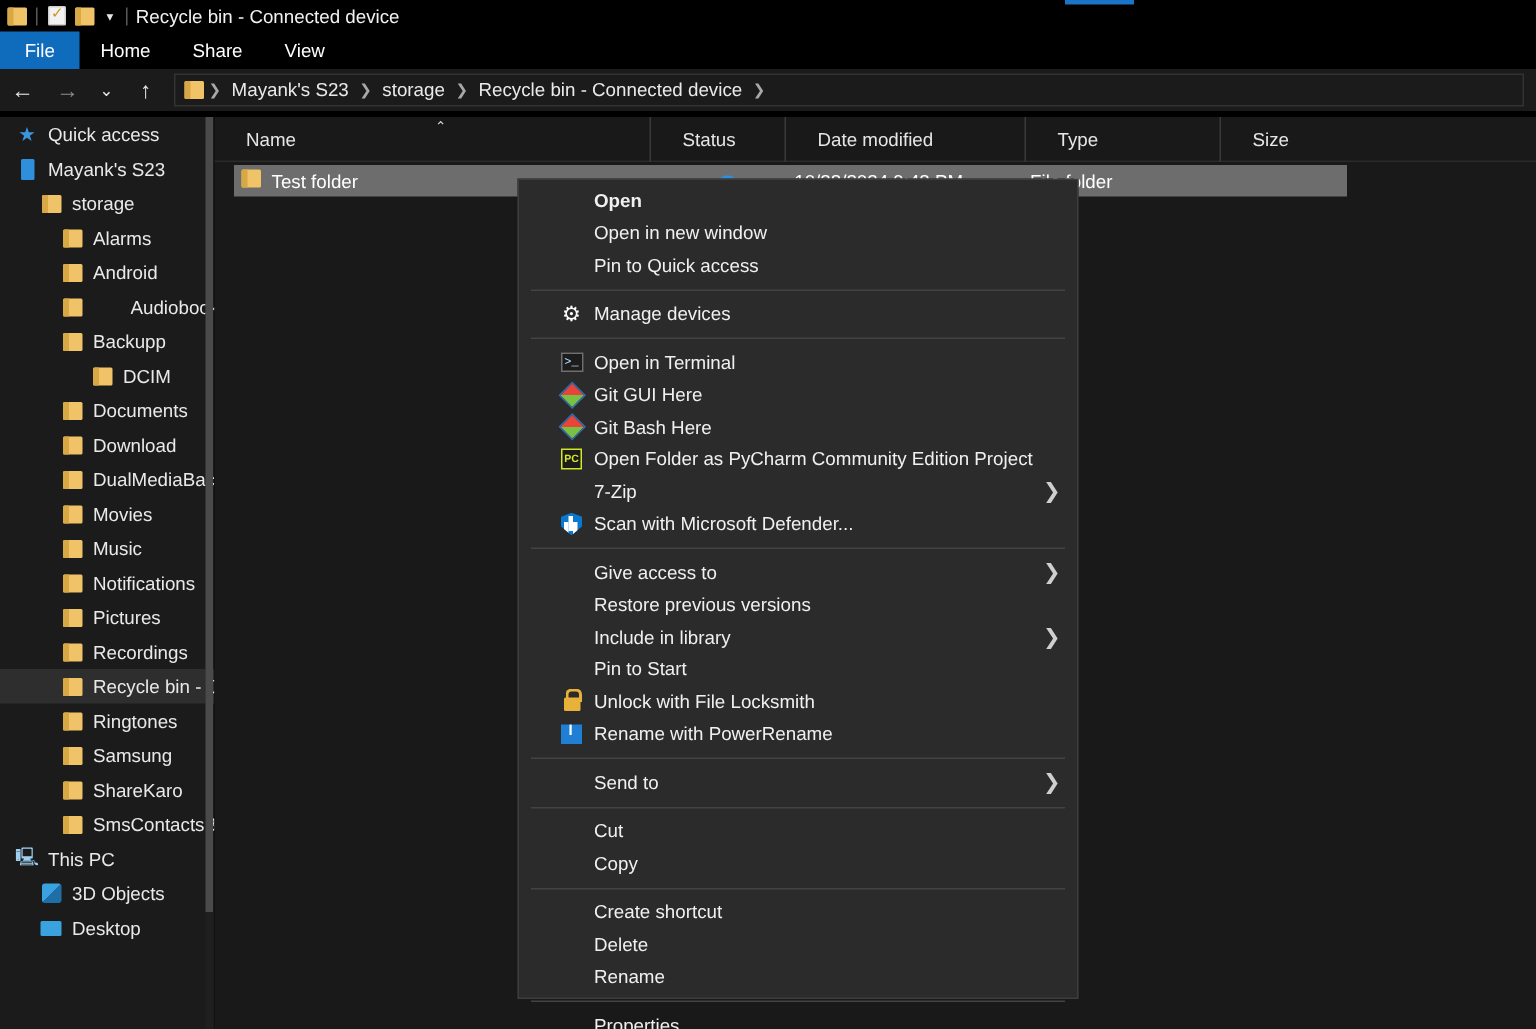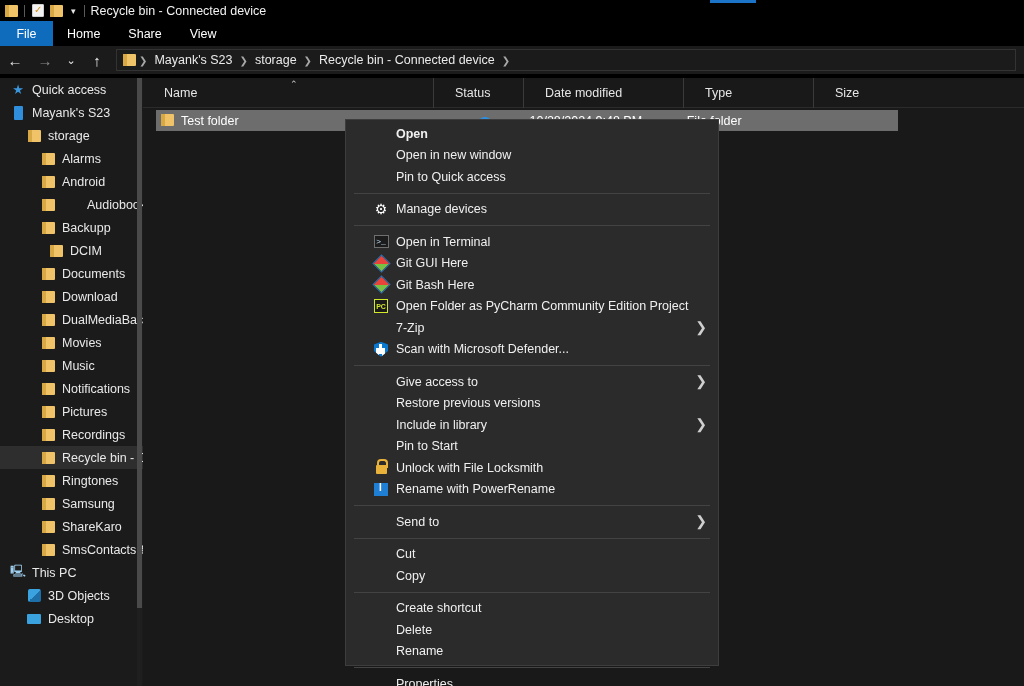--- a/index.html
+++ b/index.html
@@ -285,21 +285,21 @@
             <span class="folder-glyph"></span>
           </span>
           <span class="sb-label">Audiobooks</span>
         </div>
         <div class="sb-item" style="padding-left: 40px;">
           <span class="sb-ico">
             <span class="folder-glyph"></span>
           </span>
           <span class="sb-label">Backupp</span>
         </div>
-        <div class="sb-item" style="padding-left: 48px;">
+        <div class="sb-item" style="padding-left: 60px;">
           <span class="sb-ico">
             <span class="folder-glyph"></span>
           </span>
           <span class="sb-label">DCIM</span>
         </div>
         <div class="sb-item" style="padding-left: 40px;">
           <span class="sb-ico">
             <span class="folder-glyph"></span>
           </span>
           <span class="sb-label">Documents</span>

